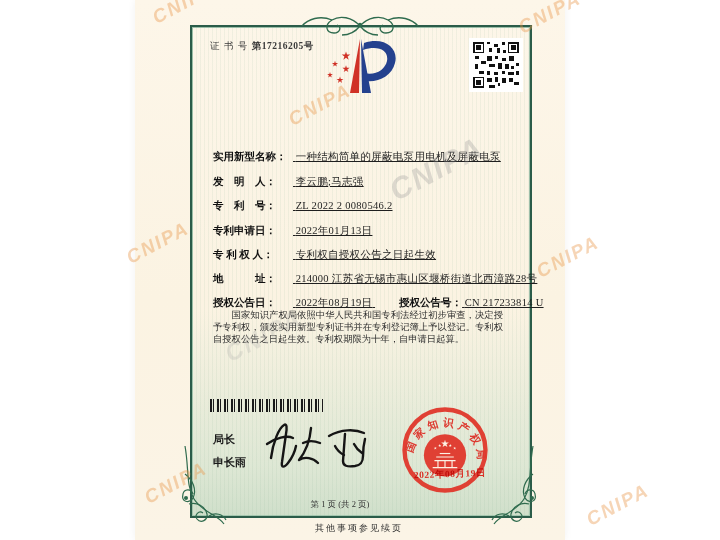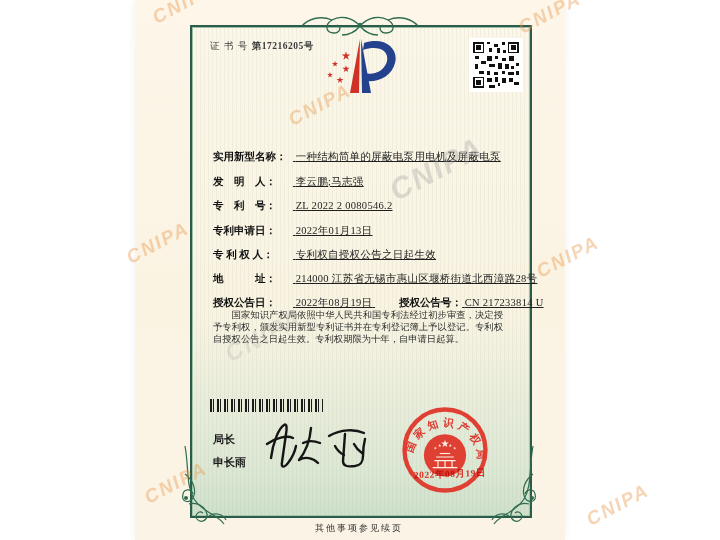--- a/index.html
+++ b/index.html
@@ -251,17 +251,18 @@
           <polygon points="0,-1 0.22,-0.31 0.95,-0.31 0.36,0.12 0.59,0.81 0,0.38 -0.59,0.81 -0.36,0.12 -0.95,-0.31 -0.22,-0.31" transform="translate(56,45) scale(1.8)"></polygon>
           <polygon points="0,-1 0.22,-0.31 0.95,-0.31 0.36,0.12 0.59,0.81 0,0.38 -0.59,0.81 -0.36,0.12 -0.95,-0.31 -0.22,-0.31" transform="translate(61,48) scale(1.8)"></polygon>
         </g>
         <g stroke="#fdf3e6" fill="none" stroke-width="1.3">
           <path d="M40 58 H60 M38 62 H62 M42 62 V70 M50 62 V70 M58 62 V70 M36 70 H64"></path>
           <path d="M44 54 H56"></path>
         </g>
       </svg>
       <div class="seal-date">2022年08月19日</div>
 
+      <div class="page-info">第 1 页 (共 2 页)</div>
       <div class="cont-note">其他事项参见续页</div>
 
     </div>
   </div>
 </div>
 
 </body></html>

